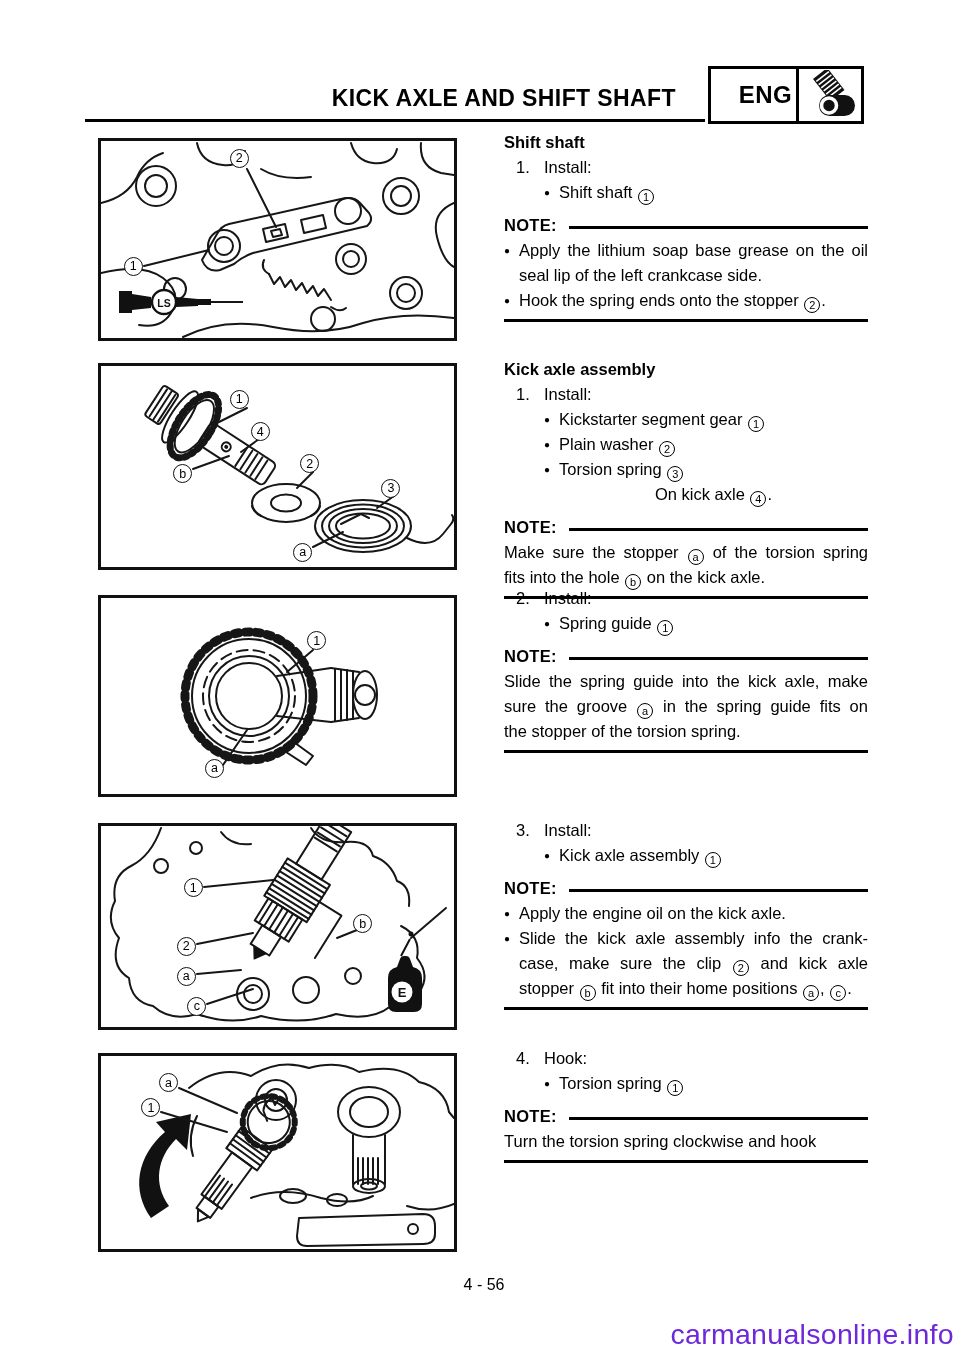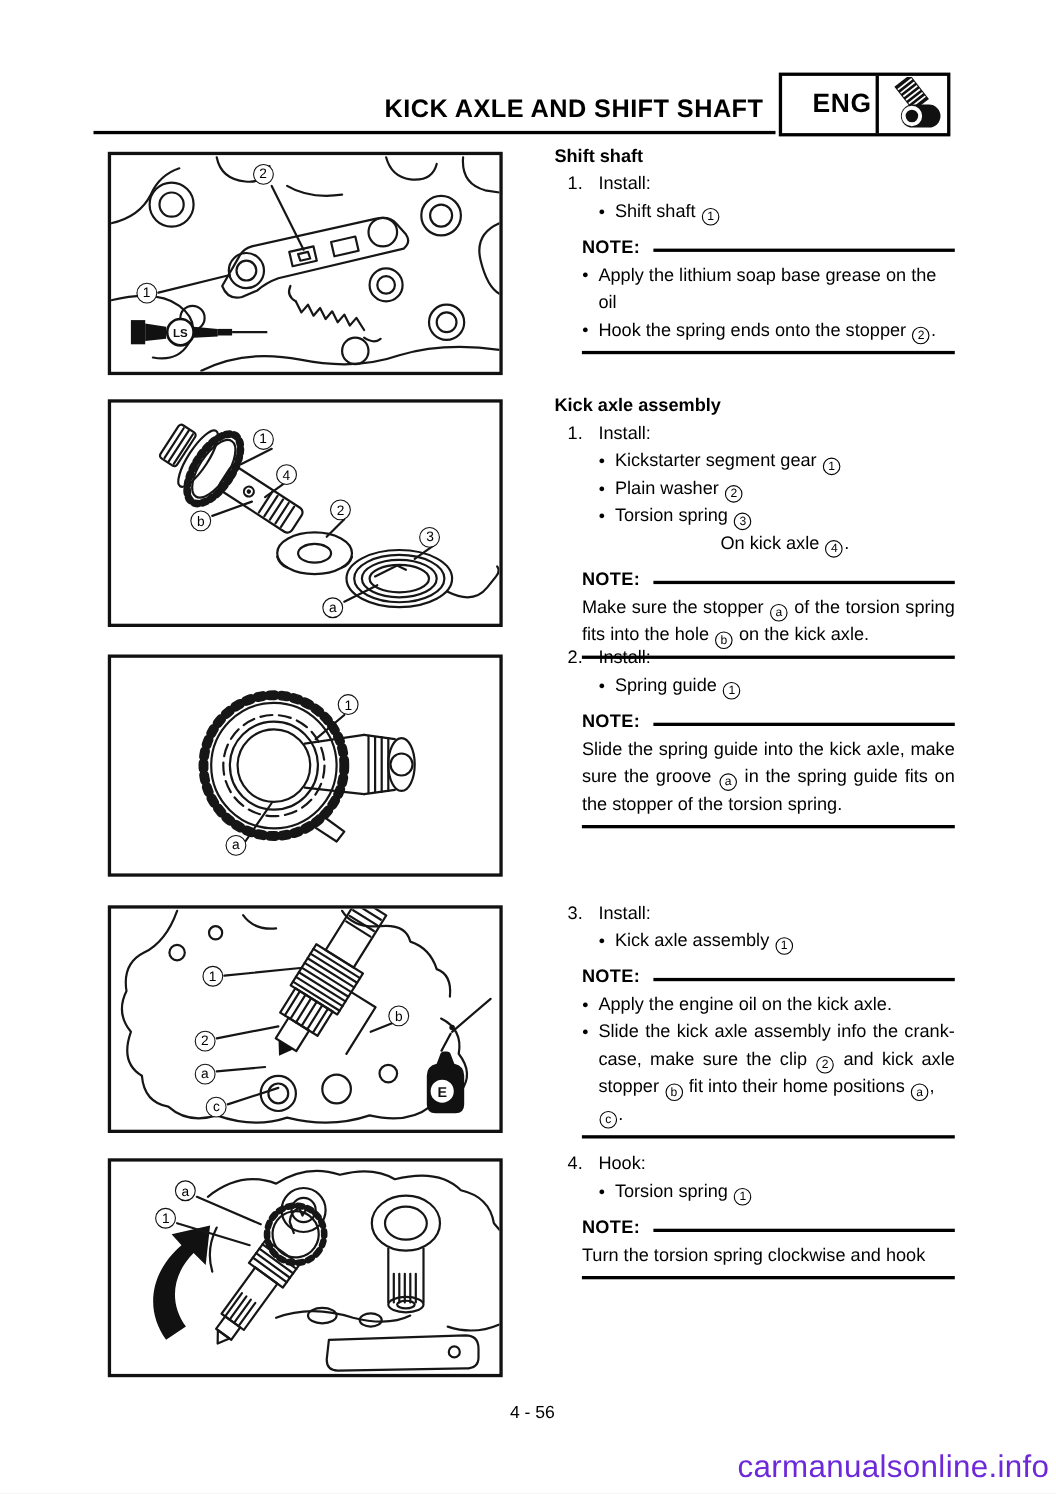--- a/index.html
+++ b/index.html
@@ -4,21 +4,21 @@
 <style>
   html,body{margin:0;padding:0;background:#e8e8e8;}
   .page{
     position:relative;width:960px;height:1358px;margin:0 auto;
     background:#ffffff;color:#000;
     font-family:"Liberation Sans","DejaVu Sans",sans-serif;
     font-size:16.5px;overflow:hidden;
   }
   
   .page-title{
-    position:absolute;top:85px;right:266px;
+    position:absolute;top:85px;right:284px;
     font-size:23px;font-weight:bold;letter-spacing:.4px;white-space:nowrap;
   }
   .title-rule{position:absolute;left:85px;top:119px;width:620px;height:3px;background:#000;}
   .eng-box{
     position:absolute;left:708px;top:66px;width:156px;height:58px;
     border:3px solid #000;box-sizing:border-box;display:flex;background:#fff;padding-left:24px;
   }
   .eng-cell-label{
     width:74px;border-right:3px solid #000;display:flex;align-items:center;justify-content:center;
     font-size:24px;font-weight:bold;letter-spacing:.5px;
@@ -44,21 +44,21 @@
   .step .n{width:28px;}
   .b-item{display:flex;line-height:25px;}
   .step-items .b-item{padding-left:40px;}
   .note-items .b-item{padding-left:0;}
   .dot{width:15px;font-size:10px;flex:none;}
   .b-text{flex:1;}
   .line{line-height:25px;}
   .b-text .line:not(:last-child),
   .np .line:not(:last-child){text-align:justify;text-align-last:justify;}
   .cont{padding-left:55px;line-height:25px;text-align:center;}
-  .note{margin-top:8px;margin-left:25px;}
+  .note{margin-top:8px;}
   .note-head{display:flex;align-items:center;height:25px;}
   .note-label{font-weight:bold;letter-spacing:.3px;}
   .note-rule{flex:1;height:3px;background:#000;margin-left:12px;margin-top:3px;}
   .close-rule{height:3px;background:#000;margin-top:6px;}
   .circ{
     display:inline-flex;align-items:center;justify-content:center;
     width:16px;height:16px;border:1.3px solid #000;border-radius:50%;
     font-size:11px;line-height:1;vertical-align:-2.5px;margin:0 1px;box-sizing:border-box;
   }
   
@@ -345,20 +345,21 @@
     <div class="note">
       <div class="note-head">
         <span class="note-label">NOTE:</span>
         <span class="note-rule"></span>
       </div>
       <div class="note-items">
           <div class="b-item">
             <span class="dot">●</span>
             <div class="b-text">
               <div class="line">Apply the lithium soap base grease on the oil</div>
+              <div class="line">seal lip of the left crankcase side.</div>
             </div>
           </div>
           <div class="b-item">
             <span class="dot">●</span>
             <div class="b-text">
               <div class="line">Hook the spring ends onto the stopper <span class="circ">2</span>.</div>
             </div>
           </div>
         </div>
       <div class="close-rule"></div>

